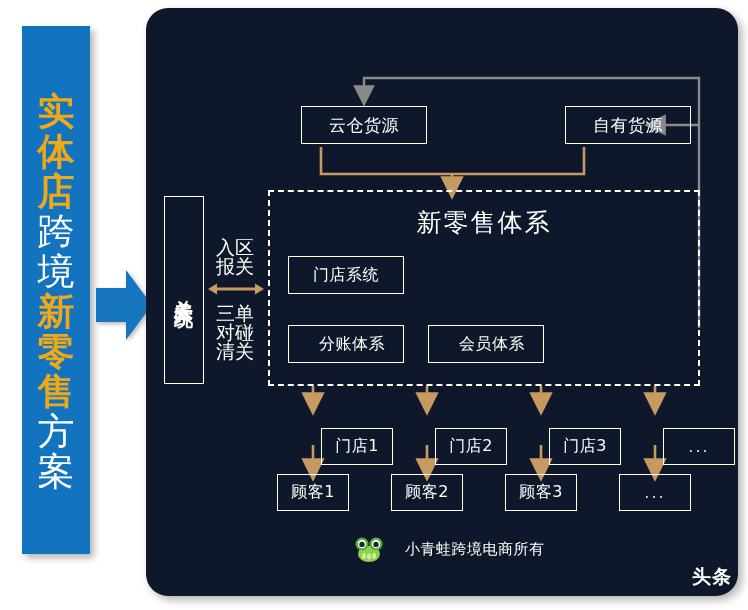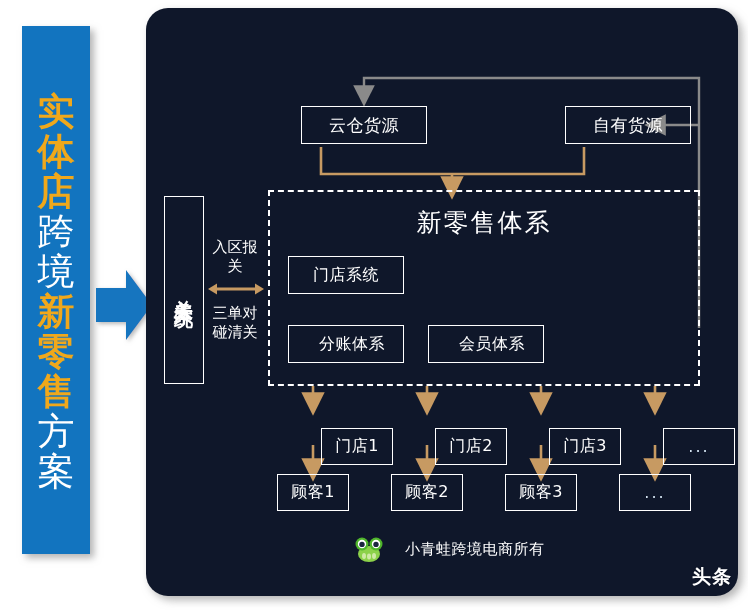--- a/index.html
+++ b/index.html
@@ -109,21 +109,21 @@
     writing-mode: vertical-rl;
     letter-spacing: 3px;
   }
 
   
   .customs-text {
     position: absolute;
     left: 63px;
     width: 52px;
     color: #ffffff;
-    font-size: 15px;
+    font-size: 19px;
     line-height: 19px;
     text-align: center;
   }
   #customs-top-text { top: 230px; }
   #customs-bottom-text { top: 296px; }
 
   #customs-arrow {
     position: absolute;
     left: 62px;
     top: 272px;

